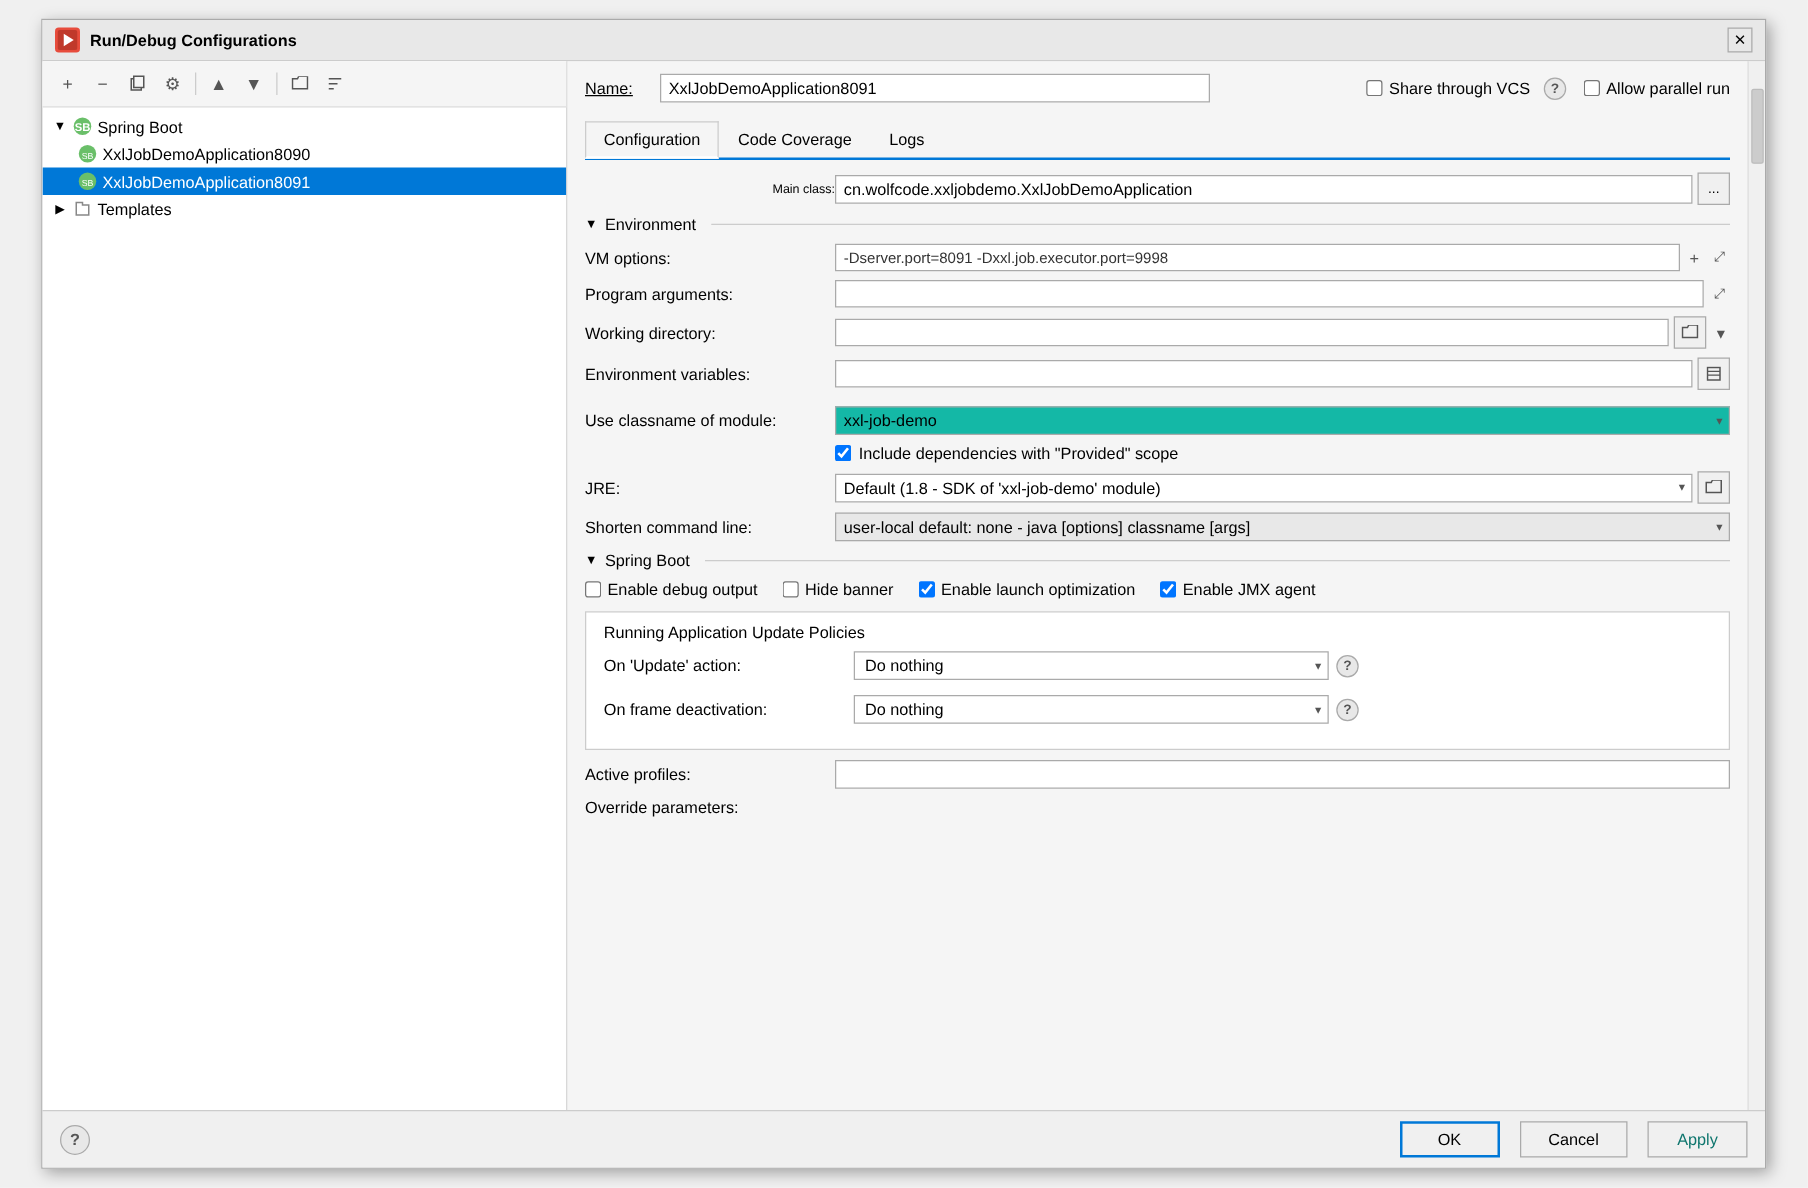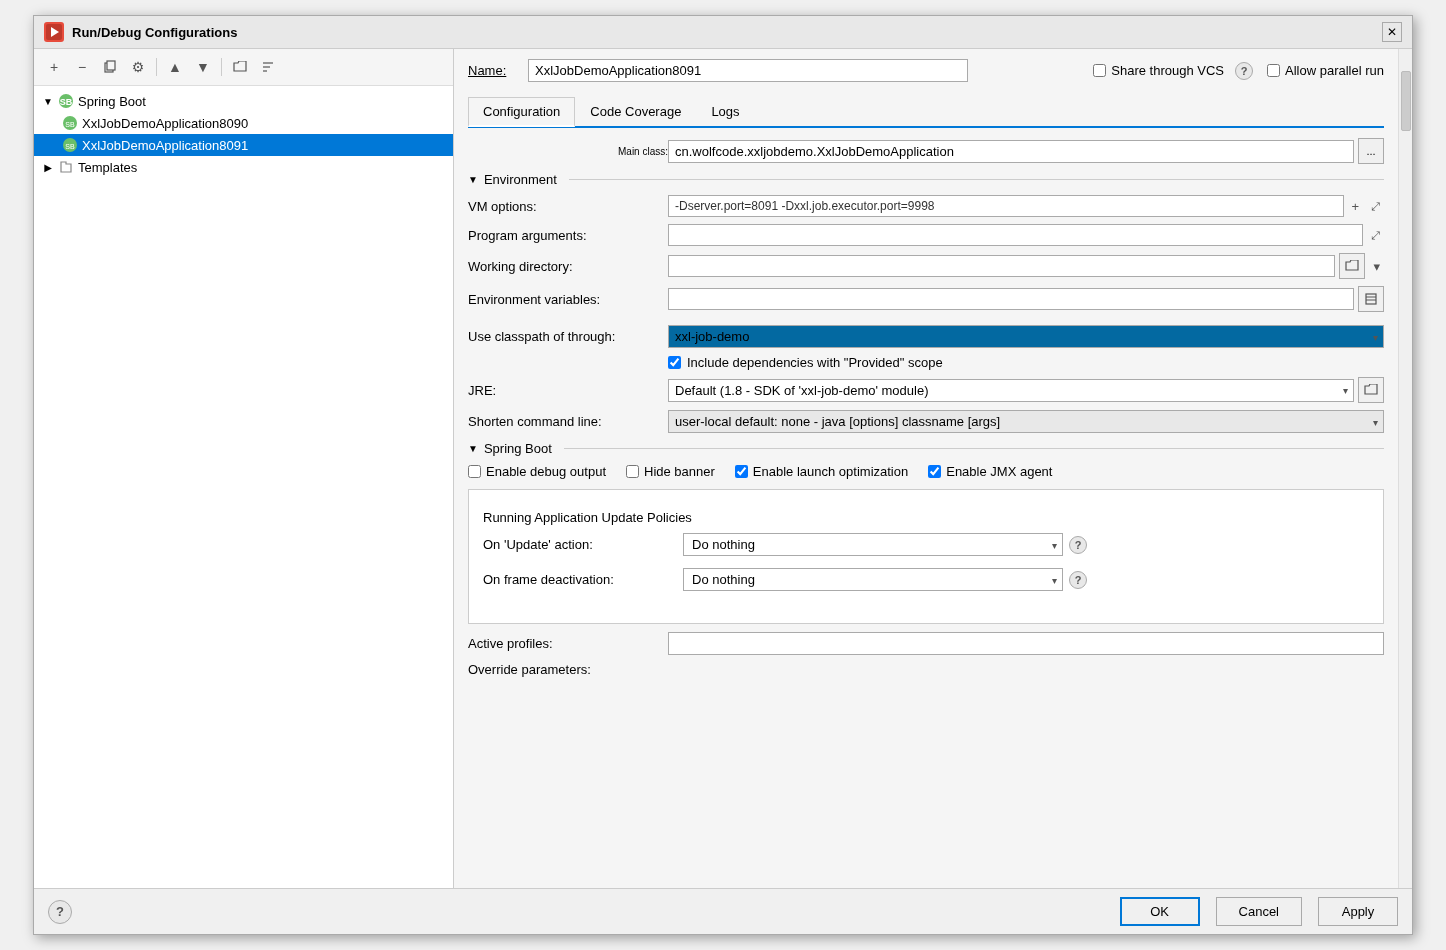--- a/index.html
+++ b/index.html
@@ -346,21 +346,21 @@
     }
     .spring-options-row {
       display: flex;
       align-items: center;
       gap: 20px;
       margin-bottom: 10px;
       flex-wrap: wrap;
     }
     .running-policies {
       border: 1px solid #ccc;
-      padding: 20px 14px;
+      padding: 8px 14px;
       margin-top: 4px;
       background: white;
     }
     .policies-title {
       font-size: 13px;
       margin-bottom: 8px;
       font-weight: 400;
     }
     .policy-row {
       display: flex;
@@ -658,24 +658,24 @@
                   <line x1="1" y1="4" x2="11" y2="4" stroke="#555" stroke-width="1"></line>
                   <line x1="1" y1="7" x2="11" y2="7" stroke="#555" stroke-width="1"></line>
                 </svg>
             </button>
           </div>
         </div>
 
         <div style="height:6px;"></div>
 
         <div class="vm-row">
-          <span class="vm-label">Use classpath of through:</span>
+          <span class="vm-label">Use classname of module:</span>
           <div class="classpath-wrap">
             <div class="select-wrap" style="flex:1; position:relative;">
-              <select class="form-select" style="background:#0369a1;">
+              <select class="form-select" style="background:#14b8a6;">
                 <option>xxl-job-demo</option>
               </select>
               <span class="select-arrow">▾</span>
             </div>
           </div>
         </div>
 
         <div class="checkbox-indent">
           <input type="checkbox" checked="" style="">
           <span>Include dependencies with "Provided" scope</span>
@@ -782,16 +782,16 @@
     <div class="scrollbar-area">
       <div class="scroll-thumb"></div>
     </div>
   </div>
 
   <div class="bottom-bar">
     <button class="help-btn">?</button>
     <div class="bottom-actions">
       <button class="action-btn primary">OK</button>
       <button class="action-btn">Cancel</button>
-      <button class="action-btn" disabled="" style="color:#000000;">Apply</button>
+      <button class="action-btn" disabled="" style="color:#0f766e;">Apply</button>
     </div>
   </div>
 </div>
 
 </body></html>

